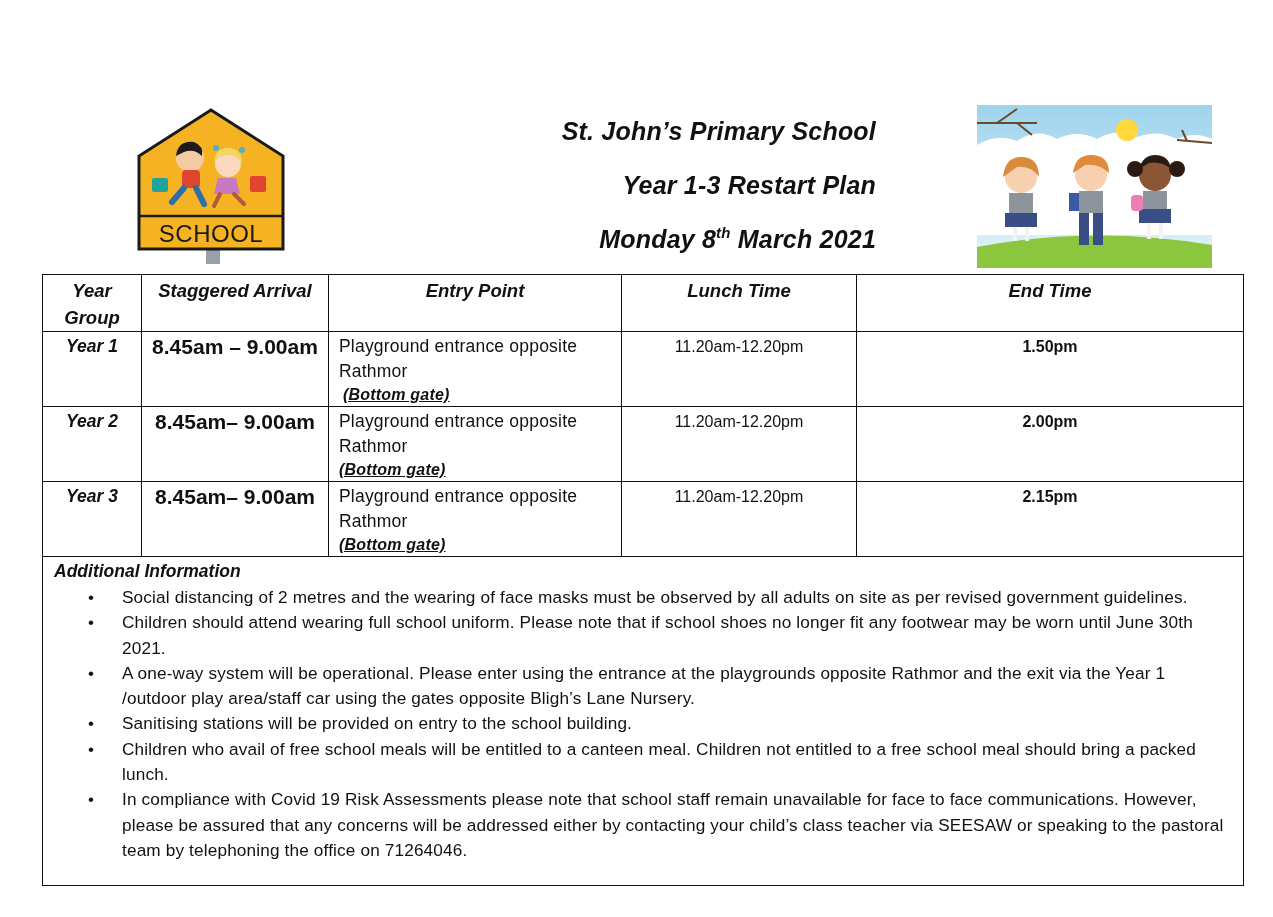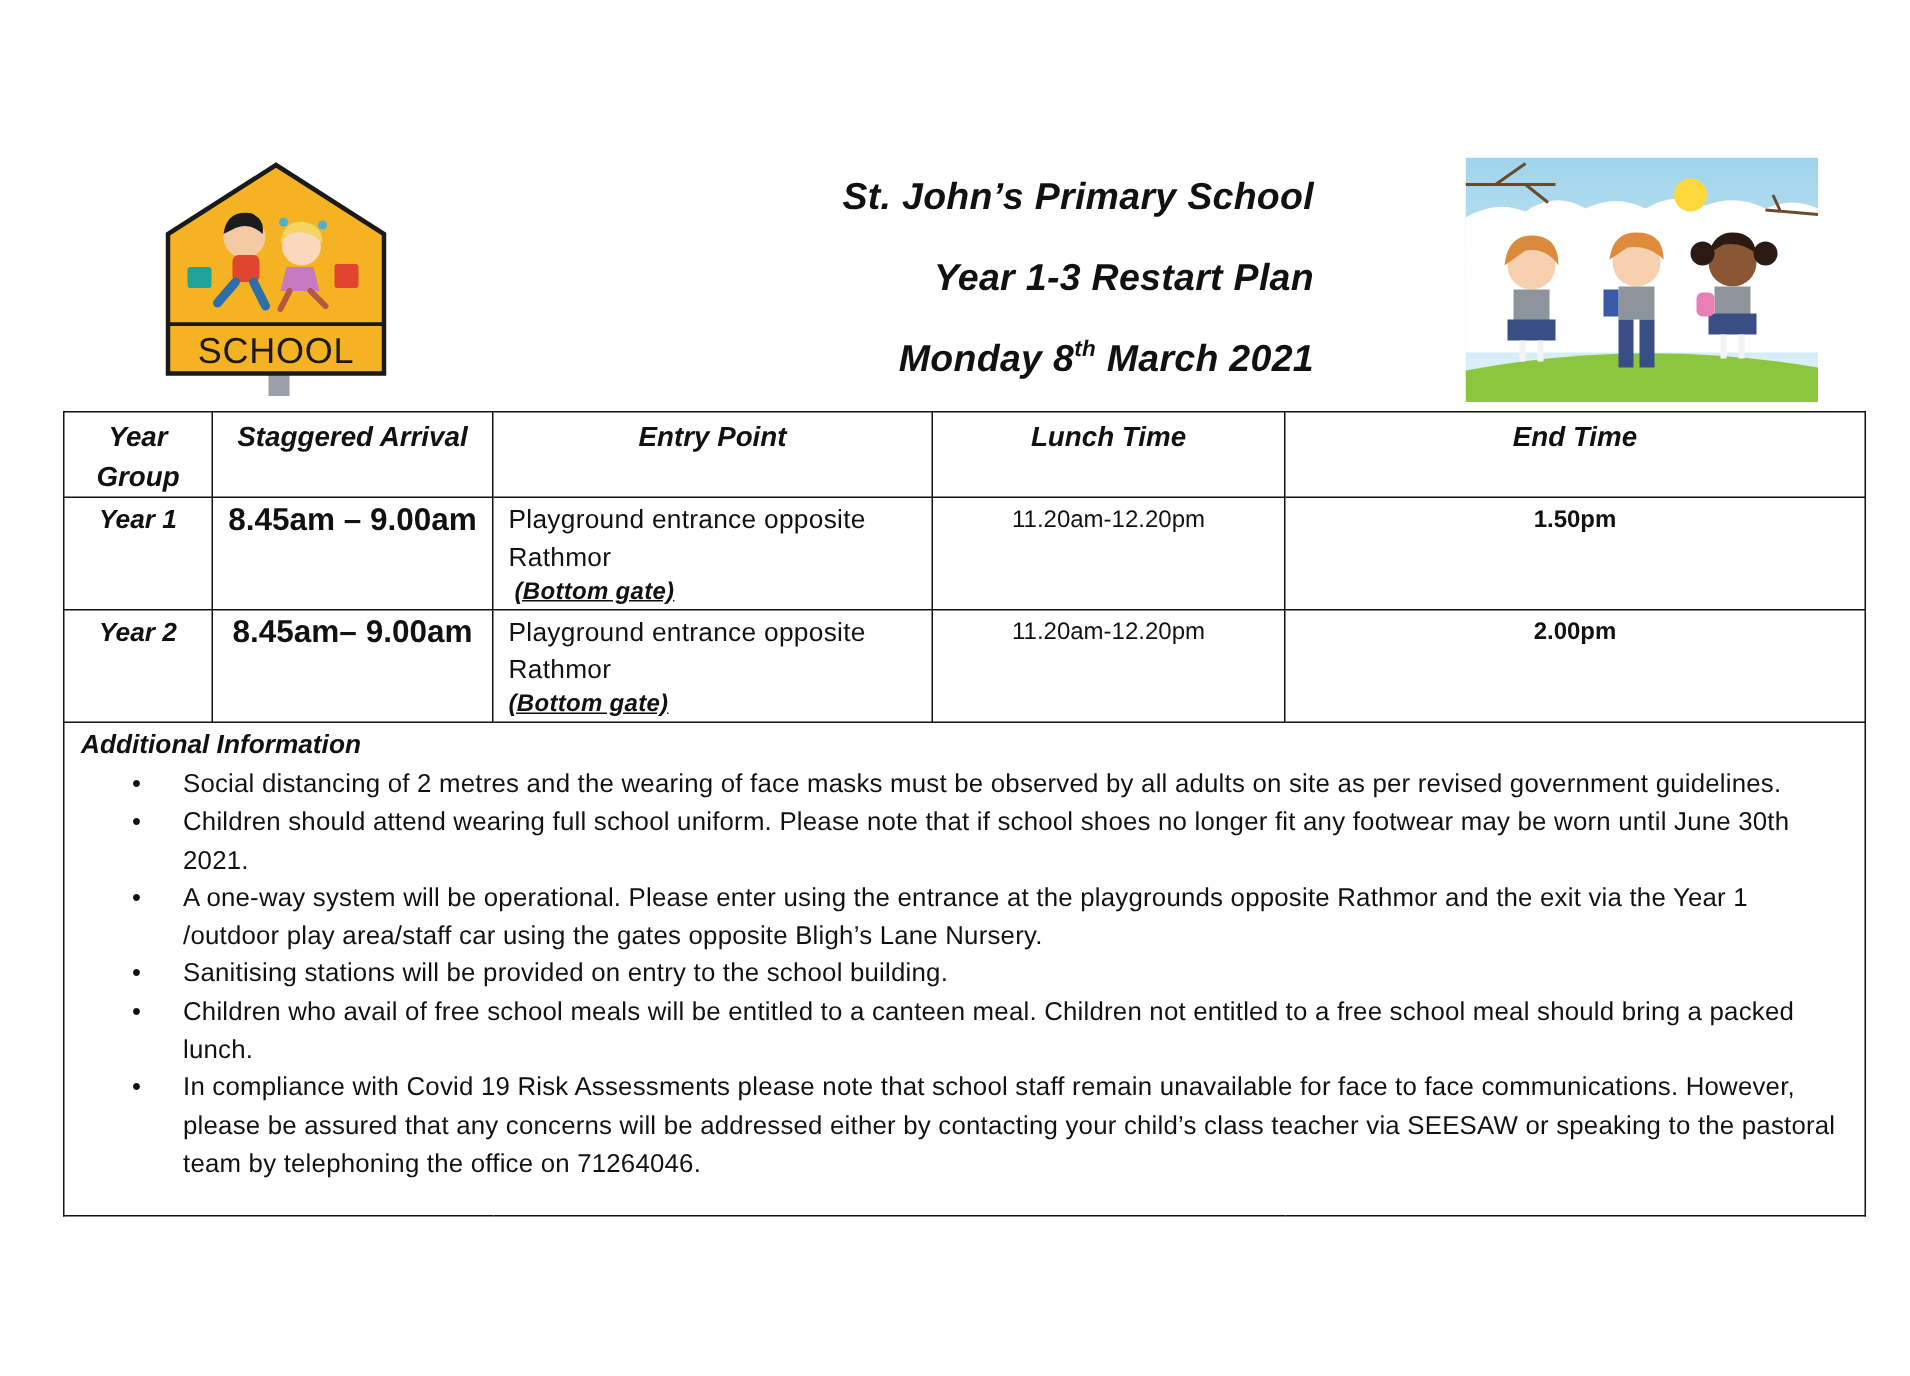--- a/index.html
+++ b/index.html
@@ -1,20 +1,20 @@
 <!DOCTYPE html>
 <html><head>
 <meta charset="utf-8">
 <style>
   html, body { margin: 0; padding: 0; background: #ffffff; }
   body {
     width: 1273px; height: 917px; position: relative; overflow: hidden;
     font-family: "Liberation Sans", "DejaVu Sans", sans-serif; color: #111;
   }
-  .logo-left { position: absolute; left: 105px; top: 106px; width: 158px; height: 160px; }
+  .logo-left { position: absolute; left: 132px; top: 106px; width: 158px; height: 160px; }
   .logo-right { position: absolute; left: 977px; top: 105px; width: 235px; height: 163px; }
   .title-block { position: absolute; left: 376px; top: 104px; width: 500px; text-align: right; }
   .title-line {
     font-style: italic; font-weight: bold; font-size: 25px; line-height: 54px; color: #111;
     letter-spacing: 0.2px;
   }
   .title-line sup { font-size: 15px; vertical-align: 10px; line-height: 0; }
 
   table.plan {
     position: absolute; left: 42px; top: 274px; width: 1201px;
@@ -145,20 +145,27 @@
     <td class="lunch">11.20am-12.20pm</td>
     <td class="end">1.50pm</td>
   </tr>
   <tr class="data-row">
     <td class="yg">Year 2</td>
     <td class="arr">8.45am– 9.00am</td>
     <td class="entry"><span>Playground entrance opposite Rathmor</span><span class="gate">(Bottom gate)</span></td>
     <td class="lunch">11.20am-12.20pm</td>
     <td class="end">2.00pm</td>
   </tr>
+  <tr class="data-row">
+    <td class="yg">Year 3</td>
+    <td class="arr">8.45am– 9.00am</td>
+    <td class="entry"><span>Playground entrance opposite Rathmor</span><span class="gate">(Bottom gate)</span></td>
+    <td class="lunch">11.20am-12.20pm</td>
+    <td class="end">2.15pm</td>
+  </tr>
   <tr>
     <td colspan="5" class="info-cell">
       <div class="info-title">Additional Information</div>
       <ul class="info-list">
         <li><span class="bullet">•</span><span>Social distancing of 2 metres and the wearing of face masks must be observed by all adults on site as per revised government guidelines.</span></li>
         <li><span class="bullet">•</span><span>Children should attend wearing full school uniform. Please note that if school shoes no longer fit any footwear may be worn until June 30th 2021.</span></li>
         <li><span class="bullet">•</span><span>A one-way system will be operational. Please enter using the entrance at the playgrounds opposite Rathmor and the exit via the Year 1 /outdoor play area/staff car using the gates opposite Bligh’s Lane Nursery.</span></li>
         <li><span class="bullet">•</span><span>Sanitising stations will be provided on entry to the school building.</span></li>
         <li><span class="bullet">•</span><span>Children who avail of free school meals will be entitled to a canteen meal. Children not entitled to a free school meal should bring a packed lunch.</span></li>
         <li><span class="bullet">•</span><span>In compliance with Covid 19 Risk Assessments please note that school staff remain unavailable for face to face communications. However, please be assured that any concerns will be addressed either by contacting your child’s class teacher via SEESAW or speaking to the pastoral team by telephoning the office on 71264046.</span></li>

